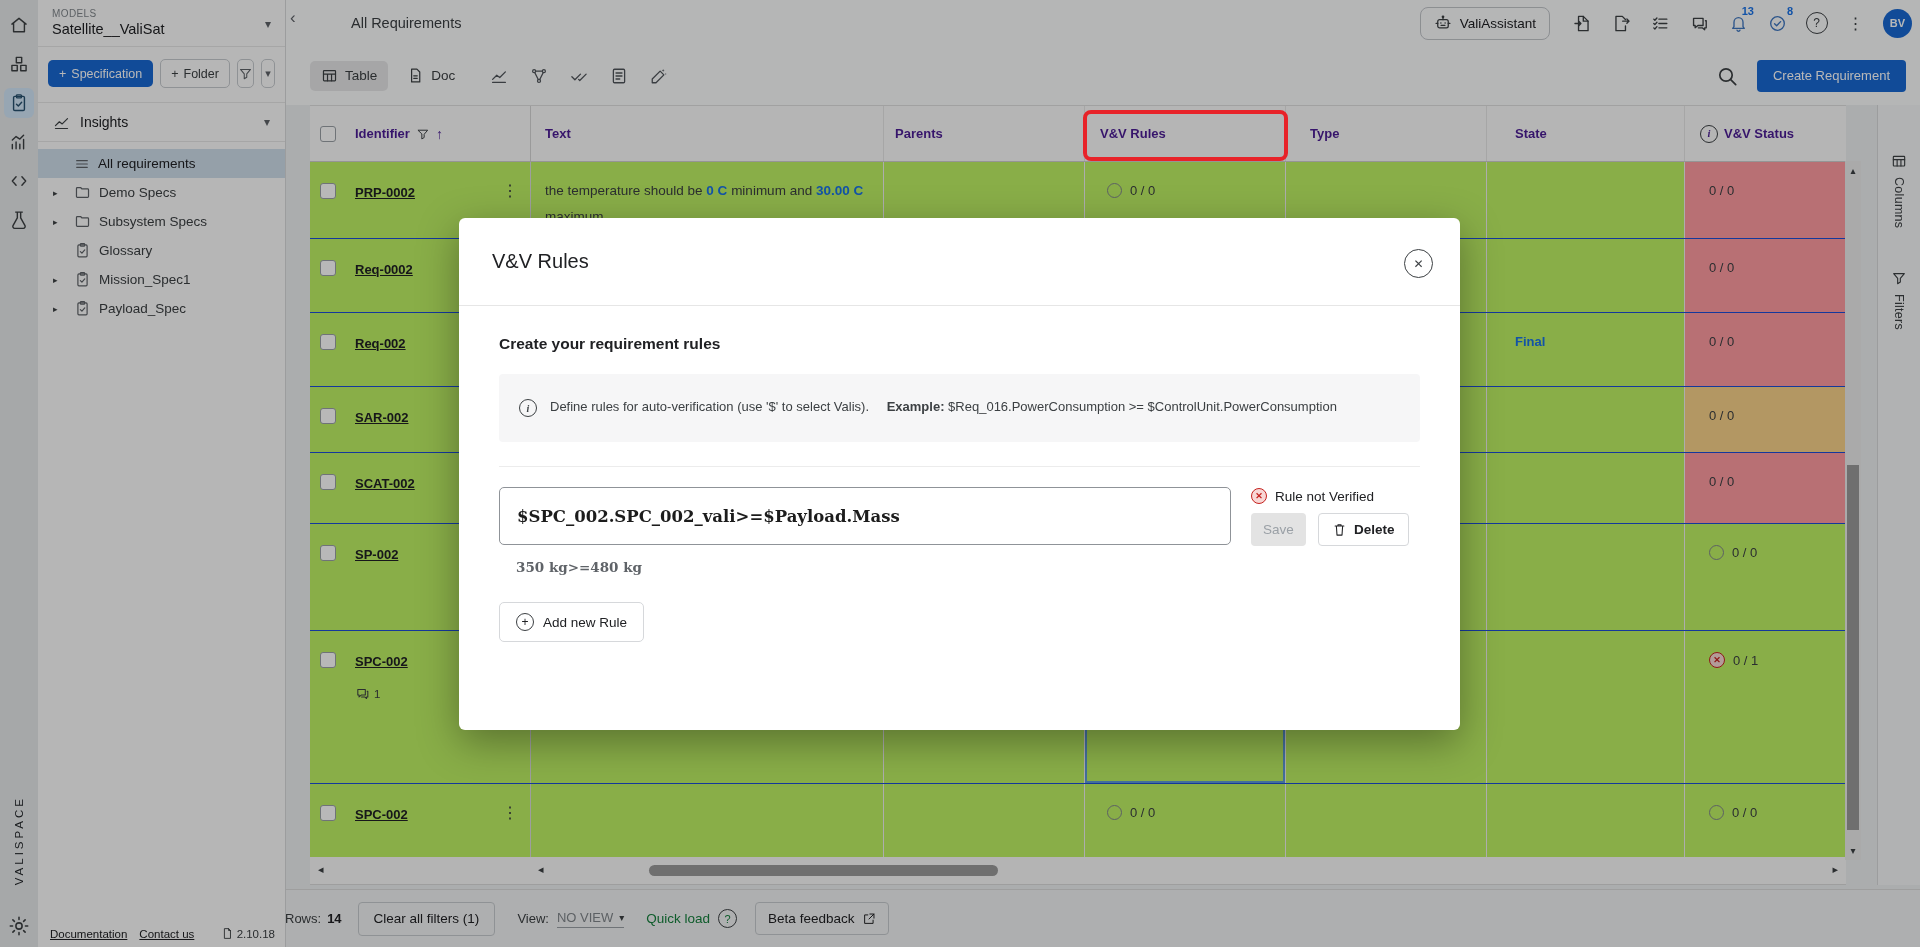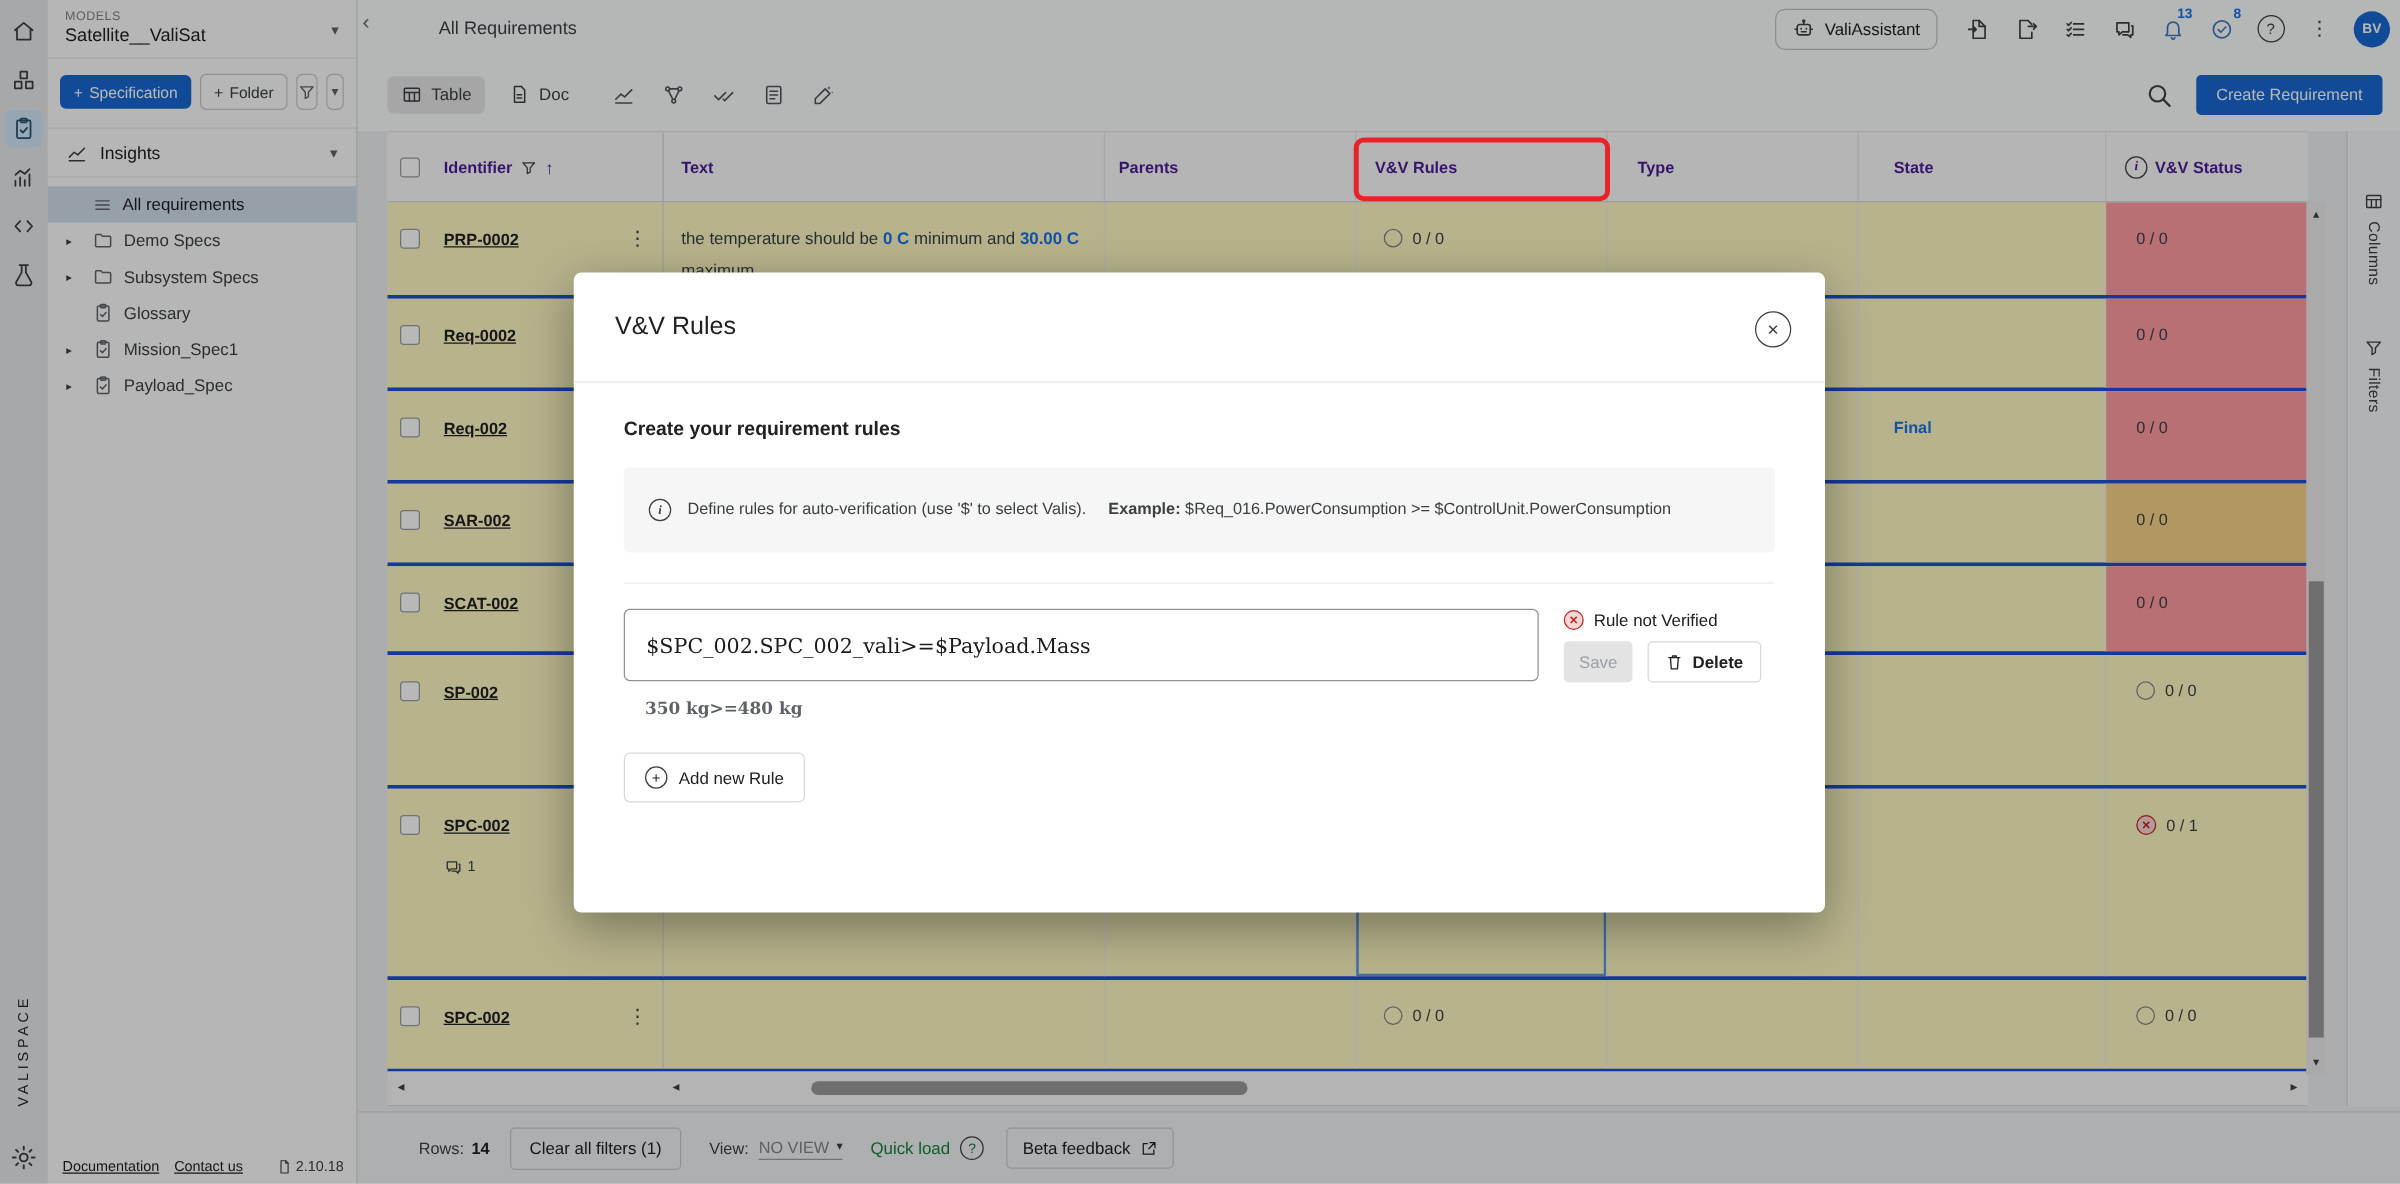--- a/index.html
+++ b/index.html
@@ -80,21 +80,21 @@
   .icirc{width:16px;height:16px;border:1.5px solid #3c4043;border-radius:50%;display:inline-flex;align-items:center;justify-content:center;font-size:10.5px;font-style:italic;font-family:"Liberation Serif",serif;font-weight:600}
   .w-cb{flex:0 0 35px;justify-content:center;border-right:none}
   .w-id{flex:0 0 186px;padding-left:10px;border-right:1px solid #d6d6d6}
   .w-text{flex:0 0 353px;padding-left:14px}
   .w-par{flex:0 0 201px;padding-left:11px}
   .w-vvr{flex:0 0 201px;padding-left:15px}
   .w-type{flex:0 0 201px;padding-left:24px}
   .w-state{flex:0 0 198px;padding-left:28px}
   .w-vvs{flex:0 0 161px;padding-left:15px;border-right:none}
   .cb{width:16px;height:16px;border:1.6px solid #9aa0a6;border-radius:3px;background:#fff;box-sizing:border-box}
-  .trow{display:flex;box-sizing:border-box;border-bottom:3px solid #1d4ed8;background:#fef9c3}
+  .trow{display:flex;box-sizing:border-box;border-bottom:1px solid #1d4ed8;background:#bef264}
   .tc{box-sizing:border-box;padding-top:21px;border-right:1px solid #f0f0f0;position:relative}
   .tc.c-cb{display:flex;justify-content:center;border-right:none}
   .tc.c-id{padding-left:10px;border-right:1px solid #dcdcdc}
   .idlink{font-size:13px;font-weight:700;color:#202124;text-decoration:underline}
   .rowkebab{position:absolute;right:12px;top:19px;font-size:16px;color:#3c4043}
   .cmt{display:flex;align-items:center;gap:4px;margin-top:16px;color:#3c4043;font-size:11.5px}
   .cmt .ic{width:15px;height:15px}
   .tc.c-text{padding-left:14px;font-size:13.5px;color:#3c4043;line-height:1.9;padding-top:16px}
   .tval{color:#1a73e8;font-weight:700}
   .vvchip{display:flex;align-items:center;gap:8px;font-size:13px;color:#3c4043}
@@ -108,21 +108,21 @@
   .tc.c-vvs{padding-left:24px;font-size:13px;color:#413639;border-right:none}
   .bg-red{background:#ff9ba1}
   .bg-yellow{background:#f9d189}
 
   
   .hscroll{position:absolute;left:25px;width:1536px;top:857px;height:28px;background:#fafafa;border-bottom:1px solid #dcdcdc;box-sizing:border-box}
   .harrow{position:absolute;top:6px;font-size:11px;color:#3c4043}
   .hthumb{position:absolute;left:339px;top:8px;width:349px;height:11px;background:#9a9a9a;border-radius:6px}
 
   
-  .footer{position:absolute;left:0;right:0;bottom:0;height:58px;background:#f2f3f4;border-top:1px solid #dcdcdc;display:flex;align-items:center;padding-left:50px;box-sizing:border-box;font-size:13px;color:#3c4043}
+  .footer{position:absolute;left:0;right:0;bottom:0;height:58px;background:#f2f3f4;border-top:1px solid #dcdcdc;display:flex;align-items:center;box-sizing:border-box;font-size:13px;color:#3c4043}
   .rowsnum{font-weight:700;margin-left:6px;color:#202124}
   .btn-clear{margin-left:16px;border:1px solid #c7cbcf;border-radius:4px;height:32px;padding:0 15px;display:flex;align-items:center;font-size:13.5px;font-weight:500;color:#202124;background:#f2f3f4}
   .viewlbl{margin-left:22px}
   .noview{margin-left:8px;color:#80868b;border-bottom:1px solid #9aa0a6;padding-bottom:2px;display:flex;align-items:center;gap:6px}
   .noview .car{color:#3c4043;font-size:10px}
   .quick{margin-left:22px;display:flex;align-items:center;gap:8px;color:#15803d;font-size:13.5px}
   .btn-beta{margin-left:18px;border:1px solid #c7cbcf;border-radius:4px;height:31px;padding:0 12px;display:flex;align-items:center;gap:8px;font-size:13.5px;font-weight:500;color:#202124;background:#f2f3f4}
   .btn-beta .ic{width:14px;height:14px}
 
   
@@ -144,21 +144,21 @@
   .m-close{position:absolute;right:27px;top:31px;width:27px;height:27px;border:1.6px solid #3c4043;border-radius:50%;display:flex;align-items:center;justify-content:center;font-size:12px;color:#3c4043}
   .m-body{padding:27px 40px 0;box-sizing:border-box}
   .m-h3{font-size:15.5px;font-weight:700;color:#202124;margin:2px 0 19px}
   .m-desc{font-size:13px;color:#3c4043;line-height:1.55}
   .m-info{margin-top:21px;background:#f6f6f7;border-radius:4px;padding:25px 20px;display:flex;gap:13px;font-size:13px;color:#3c4043;align-items:flex-start}
   .m-info .icirc{flex:0 0 16px;width:16px;height:16px;font-size:10px;border-width:1.4px}
   .m-info .exlbl{font-weight:700;margin-left:14px}
   .m-div{border-top:1px solid #ececec;margin:24px 0 20px}
   .rule-row{display:flex;align-items:flex-start}
   .rule-input{width:732px;height:58px;border:1.5px solid #8f9398;border-radius:5px;display:flex;align-items:center;padding:0 17px;
-              font-family:"DejaVu Serif","Liberation Serif",serif;font-weight:400;font-size:16.5px;color:#1c1c1c;background:#fff;box-sizing:border-box}
+              font-family:"DejaVu Serif","Liberation Serif",serif;font-weight:700;font-size:16.5px;color:#1c1c1c;background:#fff;box-sizing:border-box}
   .rule-side{margin-left:20px;padding-top:1px}
   .rs-status{display:flex;align-items:center;gap:8px;font-size:13.5px;color:#202124}
   .rs-btns{display:flex;gap:12px;margin-top:9px}
   .btn-save{width:55px;height:33px;background:#e3e3e3;color:#9aa0a6;border-radius:4px;font-size:13.5px;font-weight:500;display:flex;align-items:center;justify-content:center}
   .btn-del{height:33px;border:1px solid #d6d8db;border-radius:4px;padding:0 13px;display:flex;align-items:center;gap:7px;font-size:13.5px;font-weight:700;color:#202124;background:#fff;box-sizing:border-box}
   .btn-del .ic{width:15px;height:15px}
   .rule-result{font-family:"DejaVu Serif","Liberation Serif",serif;font-weight:700;font-size:13.5px;color:#5f6368;margin:13px 0 0 17px}
   .btn-addrule{margin-top:27px;height:40px;border:1px solid #d6d8db;border-radius:5px;display:inline-flex;align-items:center;gap:9px;padding:0 16px;font-size:13.5px;color:#202124;background:#fff;box-sizing:border-box}
   .pluscirc{width:16px;height:16px;border:1.4px solid #3c4043;border-radius:50%;display:flex;align-items:center;justify-content:center;font-size:12px}
 </style>

